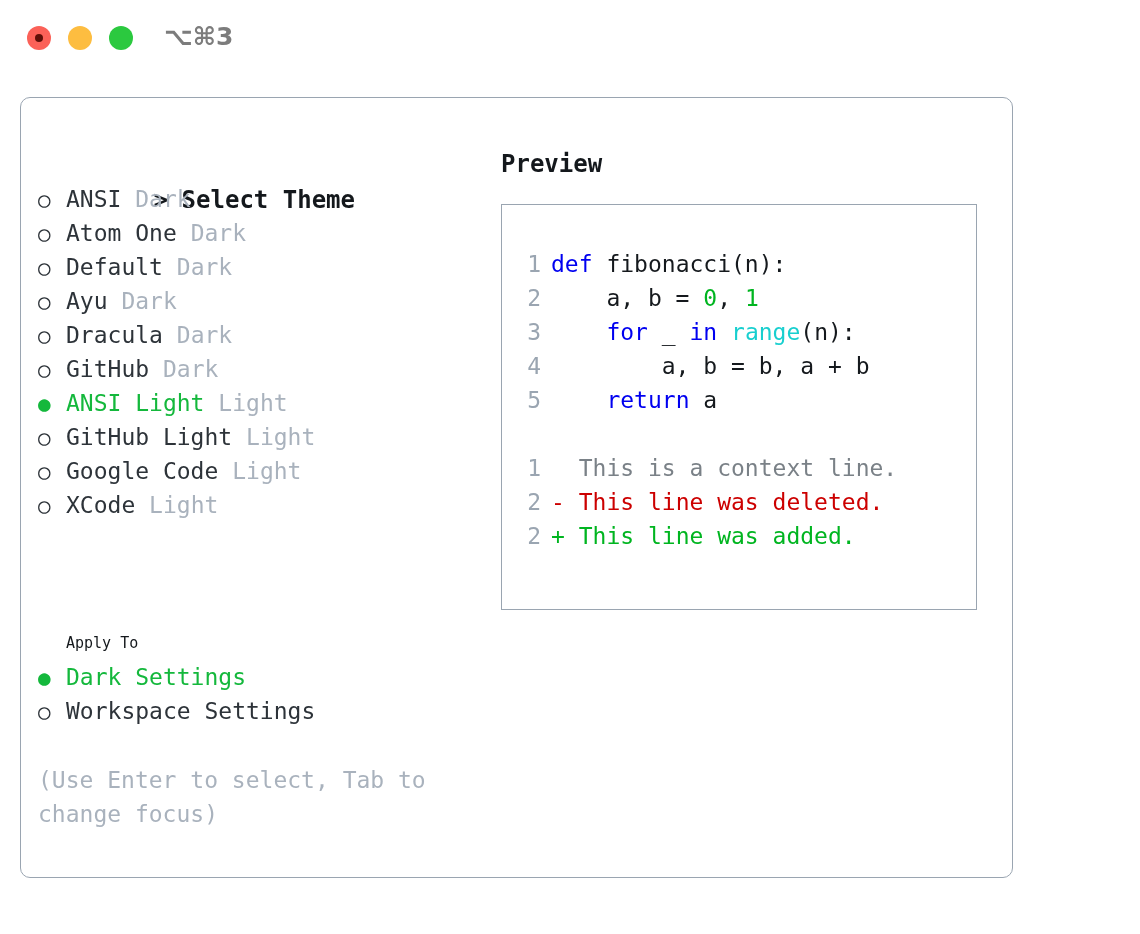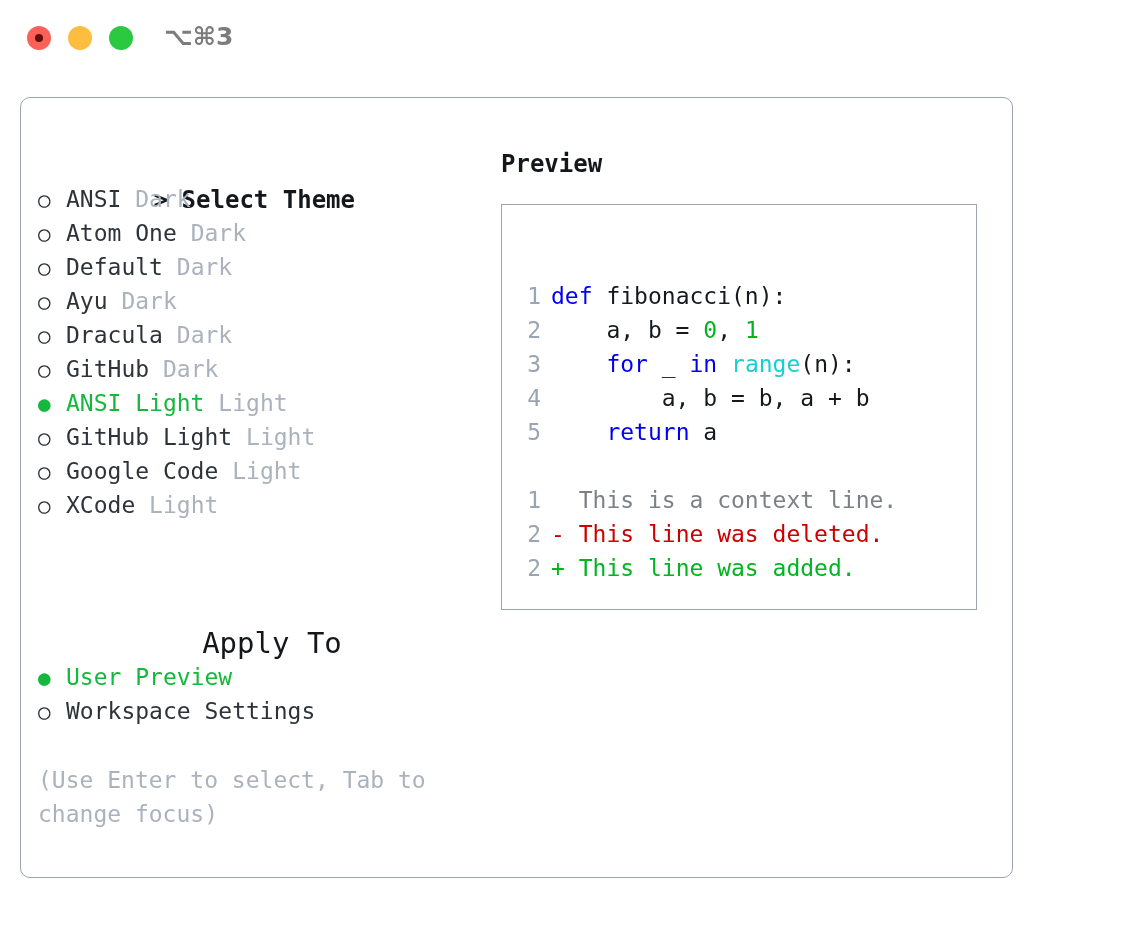--- a/index.html
+++ b/index.html
@@ -122,27 +122,26 @@
   .theme-kind { color: #a9b2bd; }
 
   
   #apply-section {
     position: absolute;
     left: 17px;
     top: 528px;
     width: 440px;
   }
   #apply-title {
-    font-size: 29px;
+    font-size: 15px;
     color: #14181c;
     height: 34px;
     line-height: 34px;
     white-space: pre;
     padding-left: 28px;
-    text-align: center;
   }
   .apply-label { color: #2d3339; }
   .apply-label.selected { color: #14b83c; }
 
   
   #hint {
     position: absolute;
     left: 17px;
     top: 665px;
     width: 420px;
@@ -175,21 +174,20 @@
     height: 406px;
     border: 1.6px solid #9aa5b1;
     box-sizing: border-box;
     background: #ffffff;
   }
   #code-area {
     position: absolute;
     left: 15px;
     top: 42px;
     width: 450px;
-    margin-top: 32px;
   }
   .code-line {
     font-size: 23px;
     height: 34px;
     line-height: 34px;
     white-space: pre;
     color: #2d3339;
   }
   .lineno {
     display: inline-block;
@@ -239,21 +237,21 @@
           <div class="row"><span class="bullet sel">●</span><span class="theme-name selected">ANSI Light</span> <span class="theme-kind">Light</span></div>
           <div class="row"><span class="bullet">○</span><span class="theme-name">GitHub Light</span> <span class="theme-kind">Light</span></div>
           <div class="row"><span class="bullet">○</span><span class="theme-name">Google Code</span> <span class="theme-kind">Light</span></div>
           <div class="row"><span class="bullet">○</span><span class="theme-name">XCode</span> <span class="theme-kind">Light</span></div>
         </div>
     </div>
 
     <div id="apply-section">
       <div id="apply-title">Apply To</div>
       <div id="apply-list">
-          <div class="row"><span class="bullet sel">●</span><span class="apply-label selected">User Preview</span></div>
+          <div class="row"><span class="bullet sel">●</span><span class="apply-label selected">Dark Settings</span></div>
           <div class="row"><span class="bullet">○</span><span class="apply-label">Workspace Settings</span></div>
         </div>
     </div>
 
     <div id="hint">(Use Enter to select, Tab to change focus)</div>
 
     <div id="preview-column">
       <div id="preview-header">Preview</div>
       <div id="preview-box">
         <div id="code-area">

